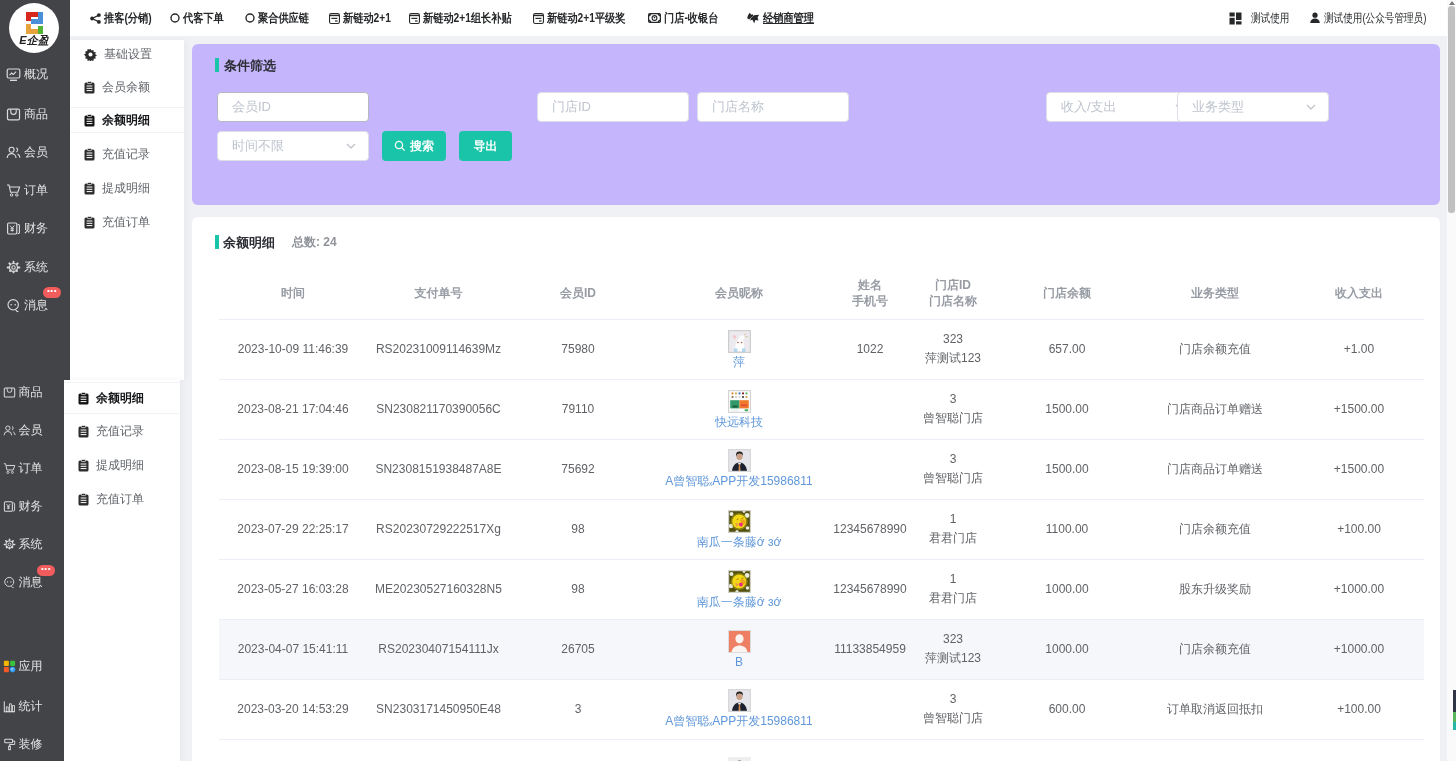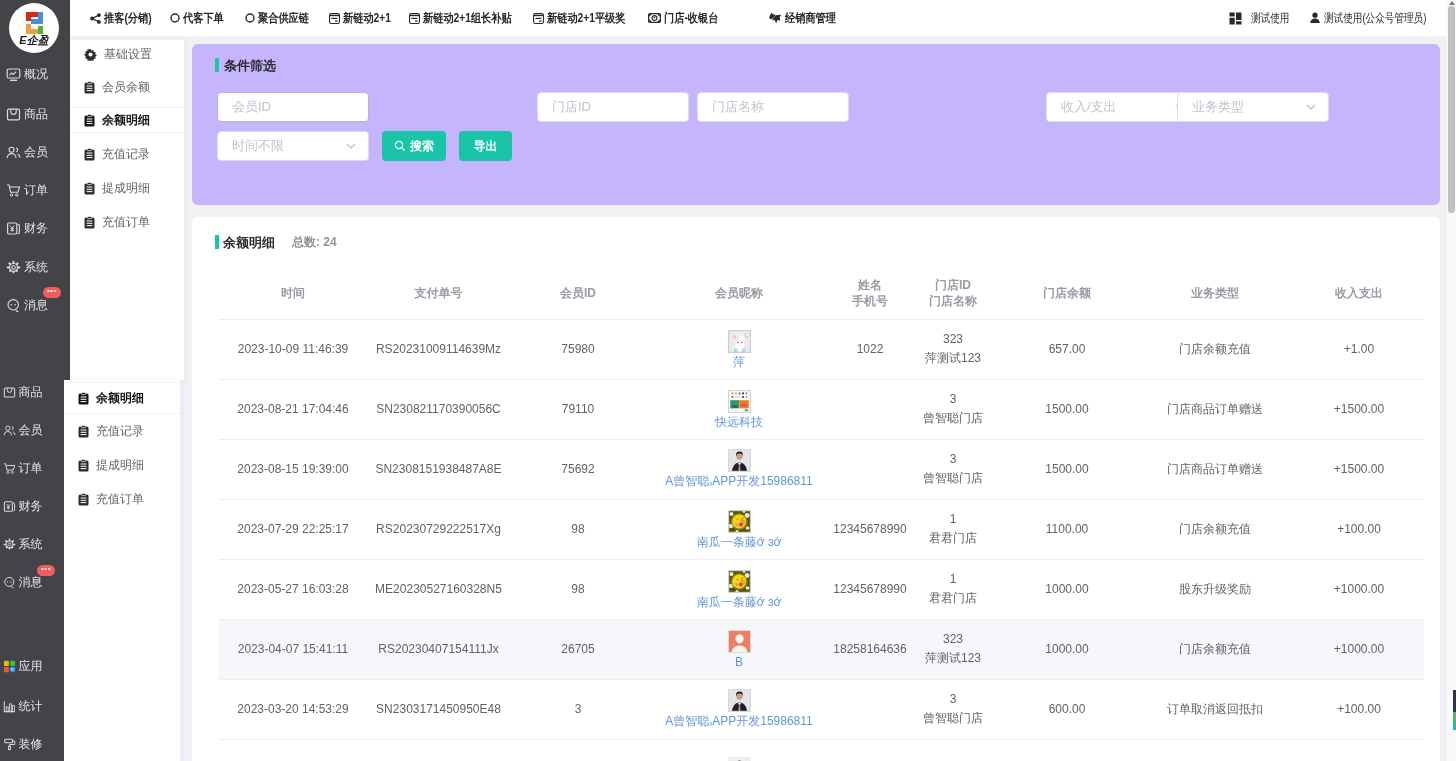--- a/index.html
+++ b/index.html
@@ -93,21 +93,21 @@
     </div>
   <div class="navitem" style="left:647.5px;">
       <svg width="13" height="10" viewBox="0 0 13 10">
         <rect x="0.6" y="0.6" width="11.8" height="8.8" rx="1.2" fill="none" stroke="#26282a" stroke-width="1.2"></rect>
         <path d="M1 2.8 3 1M1 7.2 3 9M12 2.8 10 1M12 7.2 10 9" stroke="#26282a" stroke-width="1.6"></path>
         <circle cx="6.5" cy="5" r="2.4" fill="none" stroke="#26282a" stroke-width="1.1"></circle>
         <circle cx="6.5" cy="4.6" r="0.8" fill="#26282a"></circle>
       </svg>
       <span class="t">门店-收银台</span>
     </div>
-  <div class="navitem" style="left:768px;">
+  <div class="navitem" style="left:746px;text-decoration:underline;">
       <svg width="14" height="12" viewBox="0 0 14 12">
         <path d="M3.6 0.8 5.4 2.8 6.6 2.2 7.4 3.4 5.6 5.2 3.2 7.4 1.2 6.2 1.8 3.8 Z" fill="#26282a"></path>
         <path d="M8 3.2 13.2 2.8 11.6 5.2 12.4 8.6 9.4 8 8.2 11.2 6.4 7.8 4 8.4 5.2 6 6.6 4.6 Z" fill="#26282a"></path>
       </svg>
       <span class="t">经销商管理</span>
     </div>
   <div class="navitem r" style="left:1229px;gap:6px;">
       <svg width="13" height="13" viewBox="0 0 13 13">
         <g fill="#26282a">
           <rect x="0.5" y="0.5" width="5.2" height="4"></rect>
@@ -509,21 +509,21 @@
               <div class="nick">
                 <svg class="av" viewBox="0 0 23 23">
                   <rect x="0.8" y="0.8" width="21.4" height="21.4" fill="#ee7f62"></rect>
                   <ellipse cx="11.5" cy="8.8" rx="4.1" ry="4.6" fill="#faf3ef"></ellipse>
                   <path d="M3.5 22.2c.6-4.6 4.2-6.6 8-6.6s7.4 2 8 6.6z" fill="#faf3ef"></path>
                   <rect x="0.5" y="0.5" width="22" height="22" fill="none" stroke="#dcdcdc" stroke-width="1"></rect>
                 </svg>
                 <span>B</span>
               </div>
             </td>
-            <td>18258164636</td>
+            <td>11133854959</td>
             <td>
               <div style="line-height:19px;">323<br>萍测试123</div>
             </td>
             <td>1000.00</td>
             <td>门店余额充值</td>
             <td>+1000.00</td>
           </tr>
     <tr style="height:60px;">
             <td>2023-03-20 14:53:29</td>
             <td>SN2303171450950E48</td>

